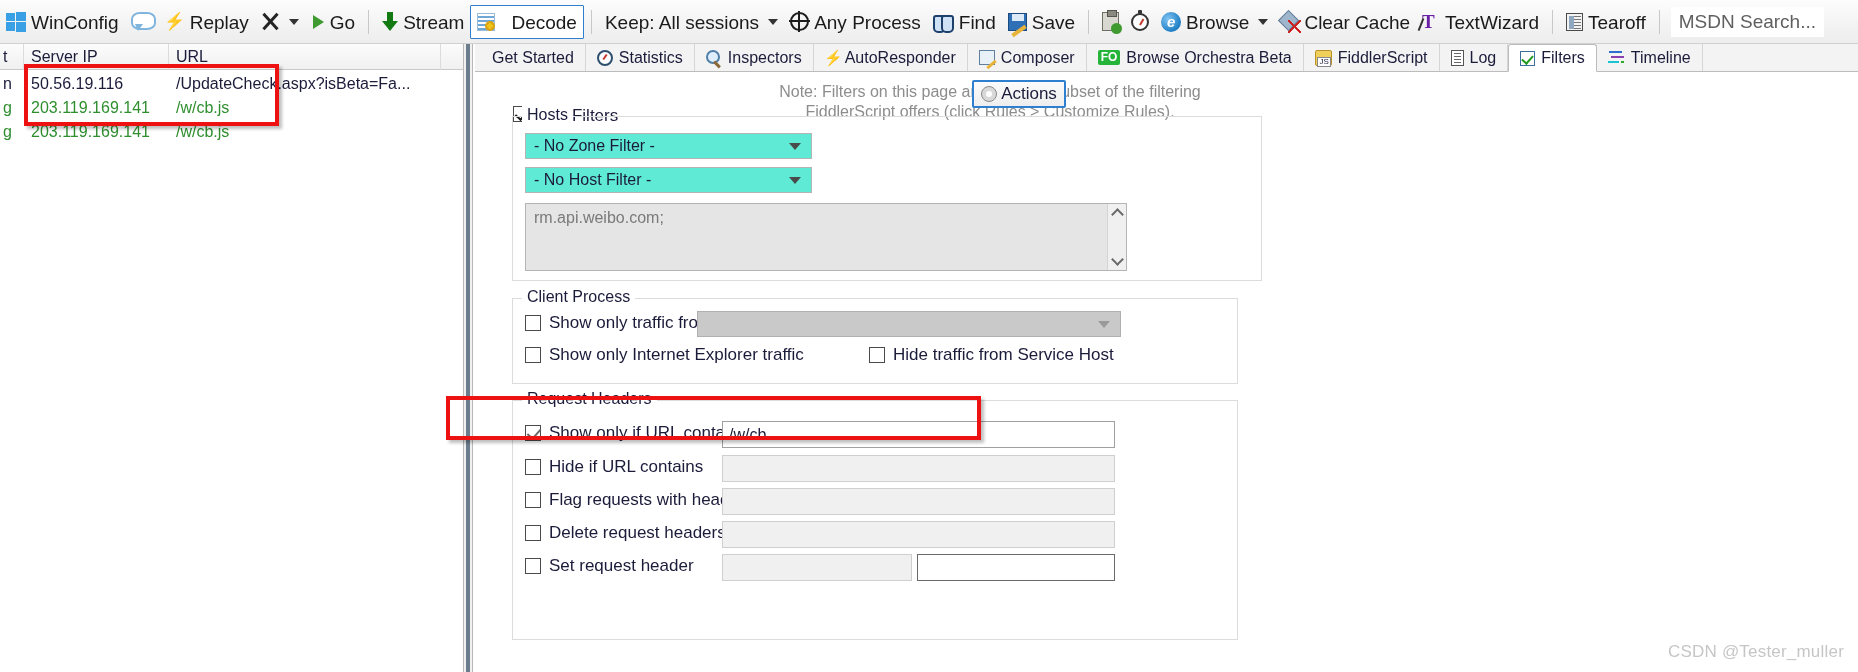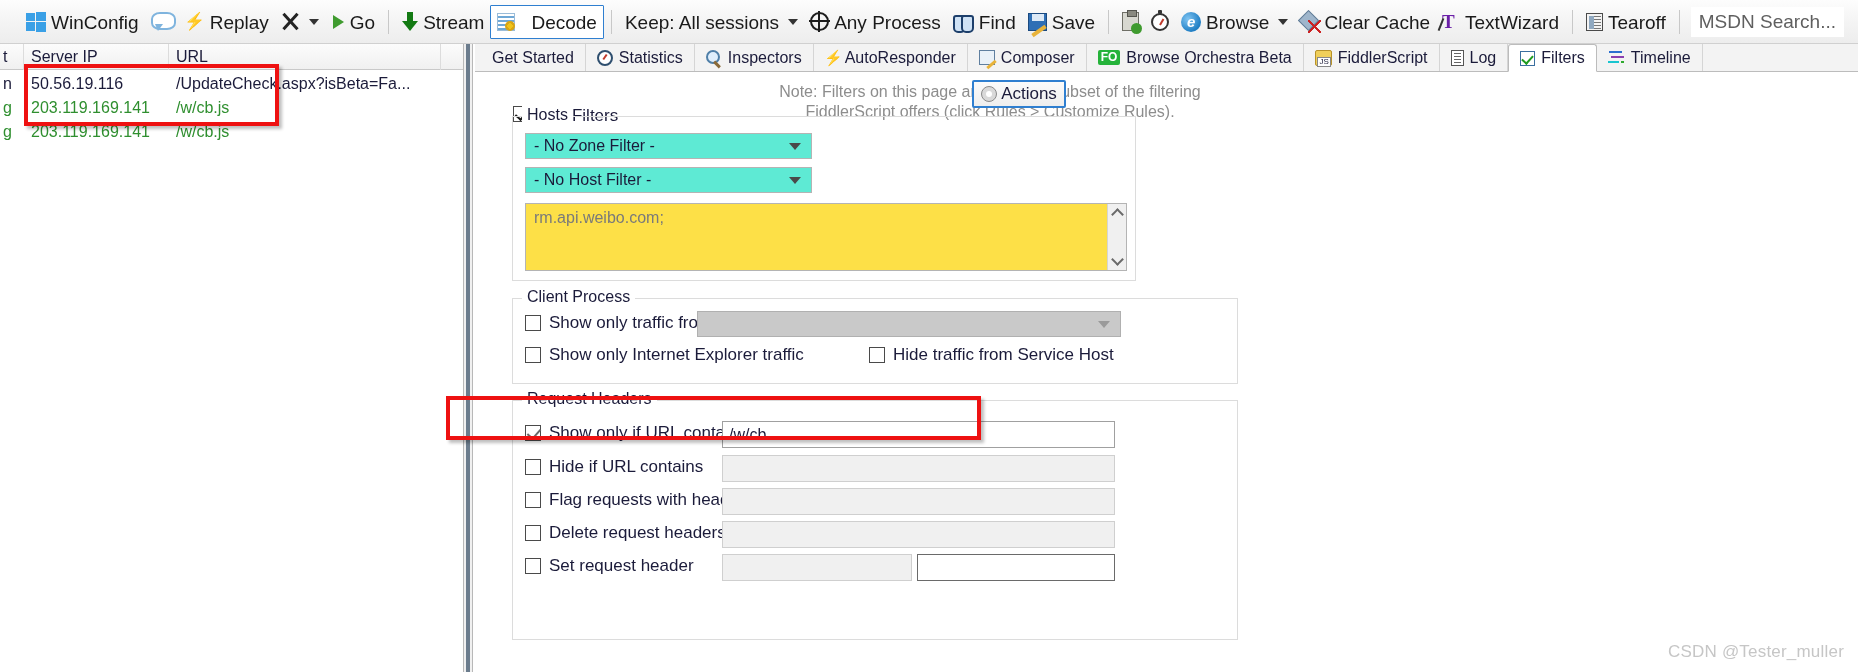--- a/index.html
+++ b/index.html
@@ -17,21 +17,21 @@
     background: #ffffff;
   }
 
   
   #toolbar {
     position: absolute; left: 0; top: 0;
     width: 1858px; height: 44px;
     background: linear-gradient(to bottom, #fdfdfd 0%, #f4f4f4 50%, #ededed 100%);
     border-bottom: 1px solid #d0d0d0;
     display: flex; align-items: center;
-    padding-left: 20px;
+    padding-left: 0;
     white-space: nowrap;
   }
   .tb-item {
     display: inline-flex; align-items: center;
     height: 34px; padding: 0 6px;
     font-size: 19px; color: #1a1a1a;
     gap: 5px;
     cursor: default;
   }
   .tb-item .lbl { line-height: 1; position: relative; top: 1px; }
@@ -332,21 +332,21 @@
     border:1px solid #dcdcdc;
     background:transparent;
   }
   .gb-title {
     position:absolute; top:-11px; left:9px;
     background:#ffffff; padding:0 5px;
     font-size:16px; color:#1b1b3a;
     white-space:nowrap;
   }
 
-  #gb-hosts { left:37px; top:44px; width:624px; height:165px; }
+  #gb-hosts { left:37px; top:44px; width:750px; height:165px; }
   #gb-client { left:37px; top:226px; width:726px; height:86px; }
   #gb-reqhdr { left:37px; top:328px; width:726px; height:240px; }
 
   .combo {
     position:absolute;
     background:#5eead4;
     border:1px solid #b4b4b4;
     display:flex; align-items:center;
     padding-left:8px;
     font-size:16px; color:#1b1b3a;
@@ -359,21 +359,21 @@
     border-left:6px solid transparent;
     border-right:6px solid transparent;
     border-top:7px solid #4a4a4a;
   }
   #cb-zone { left:12px; top:16px; width:287px; height:26px; }
   #cb-host { left:12px; top:50px; width:287px; height:26px; }
 
   #hosts-textarea {
     position:absolute; left:12px; top:86px;
     width:602px; height:68px;
-    background:#fde047; border:1px solid #b4b4b4;
+    background:#e5e5e5; border:1px solid #b4b4b4;
     font-size:16px; color:#7a7a7a;
     padding:5px 8px;
   }
   .vscroll {
     position:absolute; right:0; top:0;
     width:19px; height:100%;
     background:#f0f0f0;
     border-left:1px solid #d4d4d4;
   }
   .vscroll .up, .vscroll .dn {

